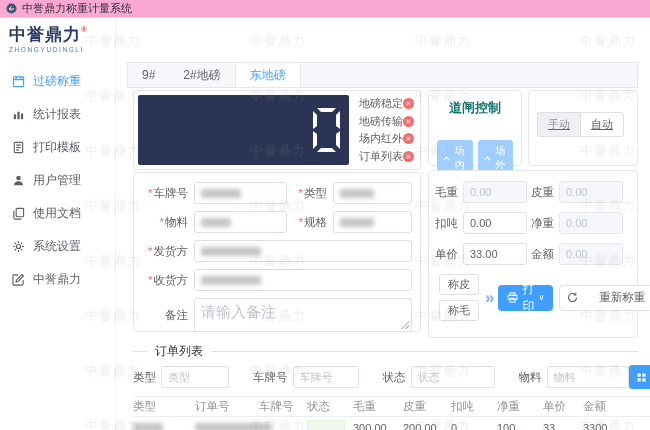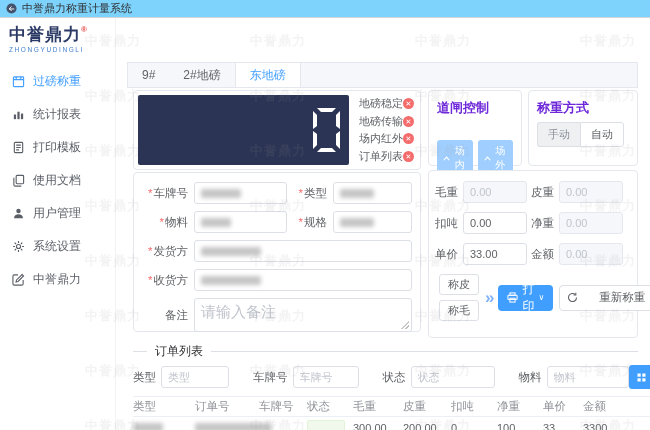--- a/index.html
+++ b/index.html
@@ -1,20 +1,20 @@
 <!DOCTYPE html>
 <html><head>
 <meta charset="utf-8">
 <style>
   * { margin:0; padding:0; box-sizing:border-box; }
   html,body { width:650px; height:430px; overflow:hidden; }
   body { font-family:"Liberation Sans","DejaVu Sans",sans-serif; font-size:12px; color:#606266; background:#fff; position:relative; }
 
   
-  .titlebar { position:absolute; top:0; left:0; width:650px; height:18px; background:#7dd3fc; border-bottom:1px solid #d6d6d6; display:flex; align-items:center; gap:5px; padding-left:6px; z-index:30; }
+  .titlebar { position:absolute; top:0; left:0; width:650px; height:18px; background:#f9a8d4; border-bottom:1px solid #d6d6d6; display:flex; align-items:center; gap:5px; padding-left:6px; z-index:30; }
   .titlebar .app-ico { width:11px; height:11px; flex:0 0 auto; }
   .titlebar .ttl { font-size:11px; color:#303133; }
 
   
   .sidebar { position:absolute; top:18px; left:0; width:116px; height:412px; background:#fff; border-right:1px solid #f2f2f2; z-index:5; }
   .logo { padding:8px 0 0 9px; }
   .logo-main { font-size:17px; font-weight:bold; color:#2c3b66; letter-spacing:1px; line-height:1.1; }
   .logo-reg { font-size:8px; color:#e03c3c; vertical-align:top; }
   .logo-sub { font-size:6.5px; color:#3f7fd1; letter-spacing:1.6px; margin-top:1px; }
   .menu { margin-top:12px; }
@@ -36,27 +36,27 @@
   .p-display { top:72px; left:17px; width:288px; height:80px; display:flex; }
   .seg { margin:4px; width:212px; height:70px; background:#2b3454; border-radius:2px; position:relative; }
   .seg svg { position:absolute; right:9px; top:13px; }
   .statuses { flex:1; padding:5px 6px 5px 6px; display:flex; flex-direction:column; justify-content:space-between; }
   .status { display:flex; align-items:center; justify-content:flex-end; }
   .status .s-lbl { font-size:11px; color:#606266; white-space:nowrap; }
   .err-dot { width:11px; height:11px; border-radius:50%; background:#f56c6c; color:#fff; font-size:7px; line-height:11px; text-align:center; font-weight:bold; }
 
   
   .p-gate { top:72px; left:312px; width:94px; height:76px; padding:8px; }
-  .box-title { font-size:13px; font-weight:bold; color:#6d28d9; }
+  .box-title { font-size:13px; font-weight:bold; color:#0f766e;text-align:center; }
   .gate-btns { display:flex; gap:5px; margin-top:23px; }
   .gate-btn { background:#a0cfff; color:#fff; border:none; border-radius:3px; font-size:10px; padding:4px 6px; display:flex; align-items:center; gap:3px; cursor:pointer; font-family:inherit; }
 
   
   .p-mode { top:72px; left:412px; width:110px; height:76px; padding:8px; }
-  .radio-group { display:flex; margin-top:5px; }
+  .radio-group { display:flex; margin-top:13px;text-decoration:underline; }
   .radio-btn { font-size:11px; padding:4px 10px; border:1px solid #dcdfe6; background:#fff; color:#606266; cursor:pointer; font-family:inherit; }
   .radio-btn:first-child { border-radius:3px 0 0 3px; border-right:none; }
   .radio-btn:last-child { border-radius:0 3px 3px 0;text-align:center; }
   .radio-btn.sel { background:#eef0f2; color:#8a8f99; }
 
   
   .p-form { top:154px; left:17px; width:288px; height:160px; padding:9px 8px 8px 6px; }
   .frow { display:flex; align-items:center; margin-bottom:7px; }
   .flabel { font-size:11.5px; color:#606266; text-align:right; white-space:nowrap; flex:0 0 auto; padding-right:6px; }
   .w52 { width:54px; } .w46 { width:46px; }
@@ -154,35 +154,35 @@
       <span>
           <svg width="13" height="13" viewBox="0 0 14 14" fill="none" stroke="currentColor" stroke-width="1.2">
             <rect x="2.5" y="1.5" width="9" height="11" rx="1"></rect>
             <path d="M4.5 4.5h5M4.5 7h5M4.5 9.5h3"></path>
           </svg>
         </span>
       <span class="lbl">打印模板</span>
     </div>
     <div class="menu-item">
       <span>
+          <svg width="13" height="13" viewBox="0 0 14 14" fill="currentColor">
+            <circle cx="7" cy="4.2" r="2.4"></circle>
+            <path d="M2.2 12c0-2.6 2.1-4.2 4.8-4.2s4.8 1.6 4.8 4.2z"></path>
+          </svg>
+        </span>
+      <span class="lbl">用户管理</span>
+    </div>
+    <div class="menu-item">
+      <span>
           <svg width="13" height="13" viewBox="0 0 14 14" fill="none" stroke="currentColor" stroke-width="1.2">
             <rect x="4.5" y="1.5" width="8" height="9" rx="1"></rect>
             <path d="M2 4v7.5A1.5 1.5 0 0 0 3.5 13H10"></path>
           </svg>
         </span>
       <span class="lbl">使用文档</span>
-    </div>
-    <div class="menu-item">
-      <span>
-          <svg width="13" height="13" viewBox="0 0 14 14" fill="currentColor">
-            <circle cx="7" cy="4.2" r="2.4"></circle>
-            <path d="M2.2 12c0-2.6 2.1-4.2 4.8-4.2s4.8 1.6 4.8 4.2z"></path>
-          </svg>
-        </span>
-      <span class="lbl">用户管理</span>
     </div>
     <div class="menu-item">
       <span>
           <svg width="13" height="13" viewBox="0 0 14 14" fill="none" stroke="currentColor" stroke-width="1.2">
             <circle cx="7" cy="7" r="2.2"></circle>
             <path d="M7 1.2v2M7 10.8v2M1.2 7h2M10.8 7h2M2.9 2.9l1.4 1.4M9.7 9.7l1.4 1.4M11.1 2.9 9.7 4.3M4.3 9.7l-1.4 1.4"></path>
           </svg>
         </span>
       <span class="lbl">系统设置</span>
     </div>
@@ -255,21 +255,20 @@
             <svg width="7" height="5" viewBox="0 0 10 7" fill="none" stroke="#fff" stroke-width="1.6">
               <polyline points="1,6 5,1.5 9,6"></polyline>
             </svg>
           </span>
         <span>场外</span>
       </button>
     </div>
   </div>
 
   <div class="panel p-mode">
-    <div class="box-title">称重方式</div>
     <div class="radio-group">
       <button class="radio-btn sel">手动</button>
       <button class="radio-btn">自动</button>
     </div>
   </div>
 
   <div class="panel p-form">
     <div class="frow">
       <span class="flabel w52"><span class="star">*</span><span>车牌号</span></span>
       <div class="inputbox in-sm">

